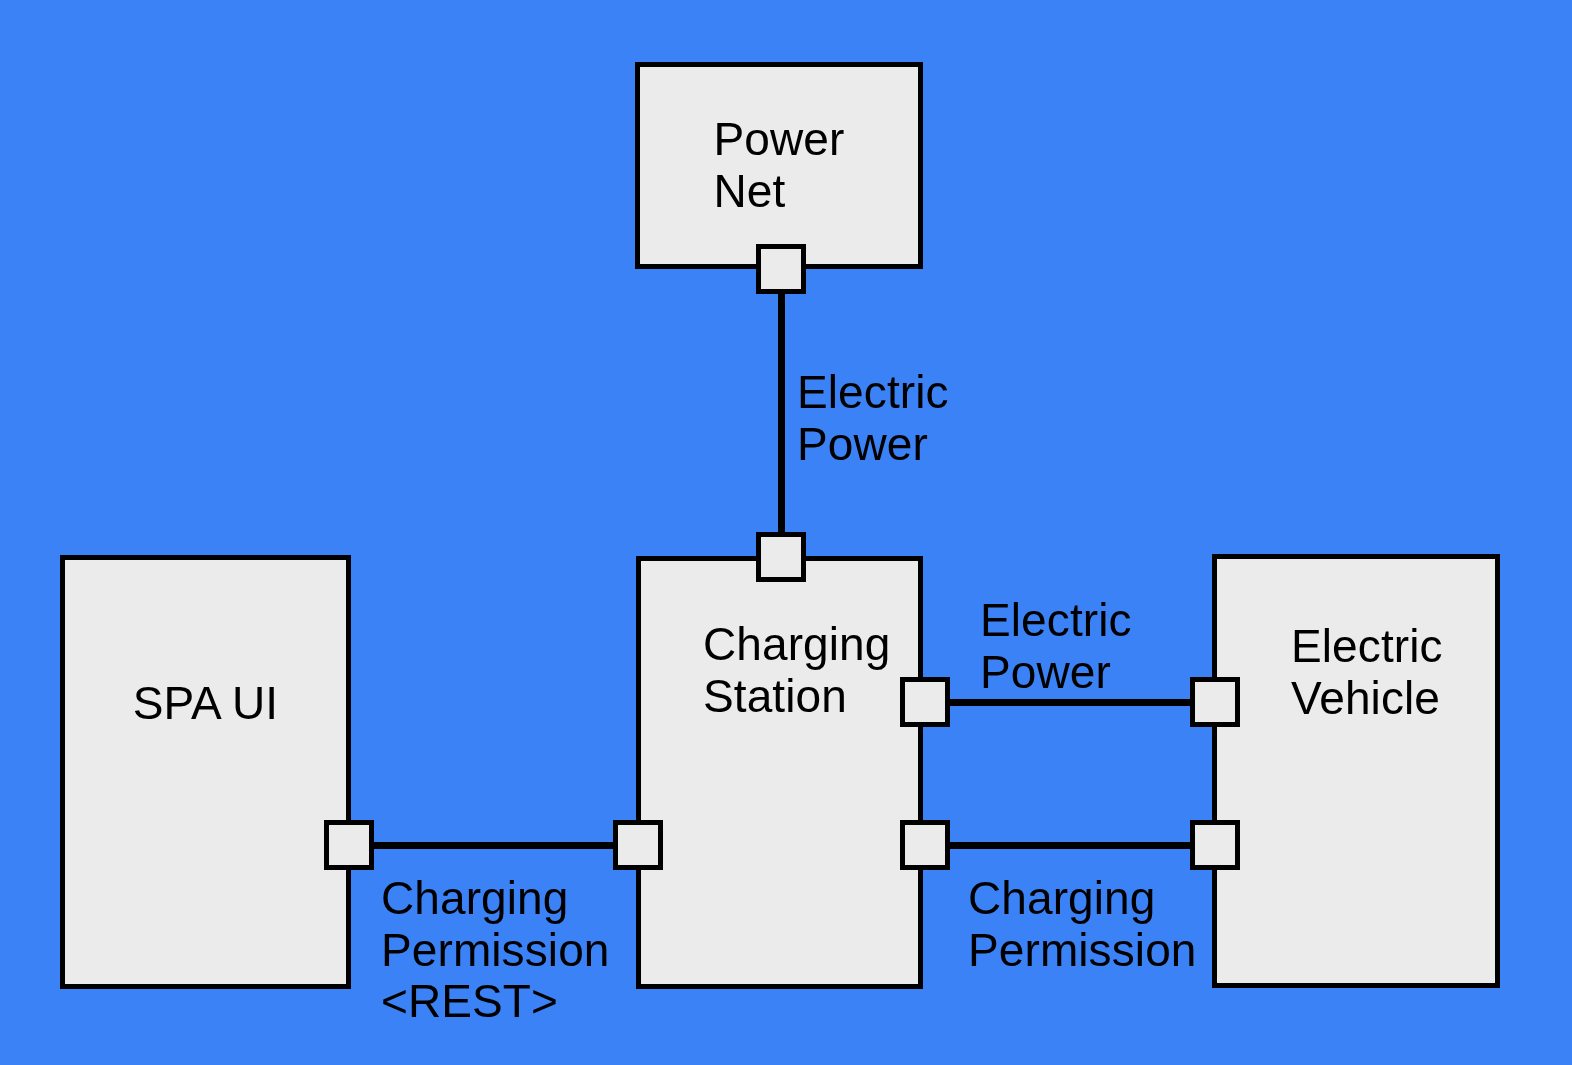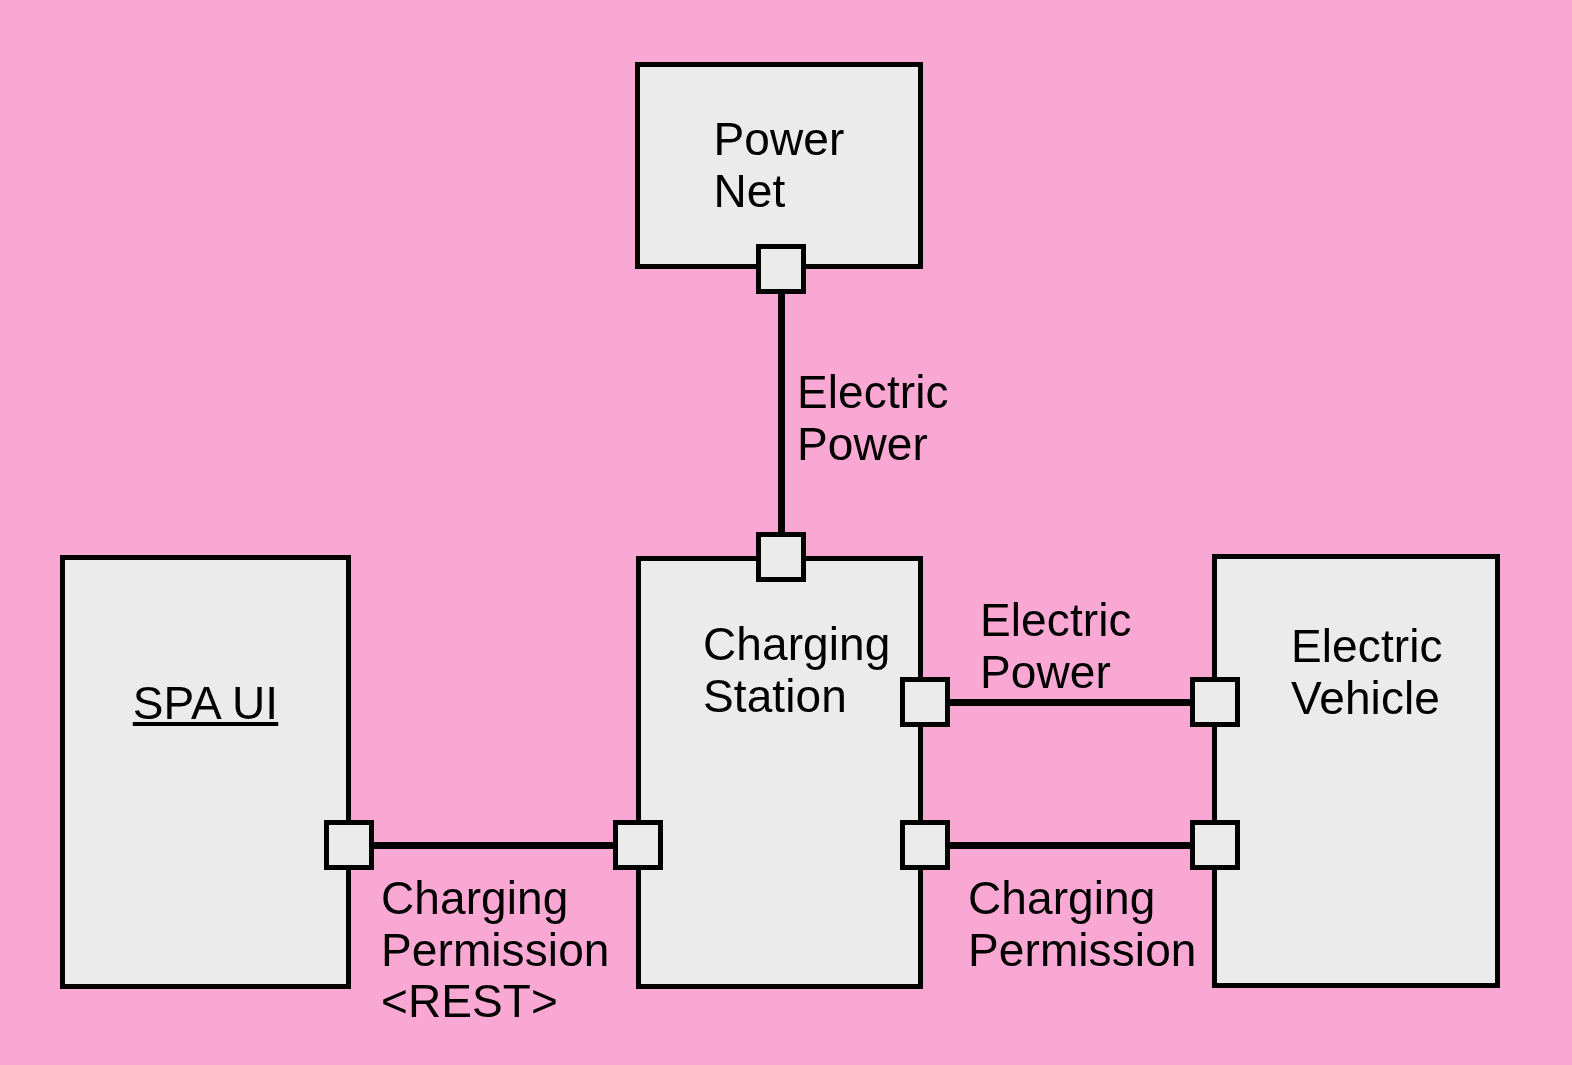--- a/index.html
+++ b/index.html
@@ -5,21 +5,21 @@
 <style>
   html, body {
     margin: 0;
     padding: 0;
     background: #ffffff;
   }
   #canvas {
     position: relative;
     width: 1572px;
     height: 1065px;
-    background: #f9a8d4;
+    background: #3b82f6;
     font-family: "Liberation Sans", sans-serif;
     overflow: hidden;
   }
   .block {
     position: absolute;
     box-sizing: border-box;
     background: #ebebeb;
     border: 5px solid #000000;
     display: flex;
     align-items: center;
@@ -65,21 +65,21 @@
 <body>
 
 <div id="canvas">
 
   <div class="block" style="left:635px; top:62px; width:288px; height:207px;">
     <div class="block-label">Power
 Net</div>
   </div>
 
   <div class="block" style="left:60px; top:555px; width:291px; height:434px;">
-    <div class="block-label" style="position:absolute; left:0; right:0; top:118px; text-align:center;text-decoration:underline;">SPA UI</div>
+    <div class="block-label" style="position:absolute; left:0; right:0; top:118px; text-align:center;">SPA UI</div>
   </div>
 
   <div class="block" style="left:636px; top:556px; width:287px; height:433px;">
     <div class="block-label" style="position:absolute; left:62px; top:58px;">Charging
 Station</div>
   </div>
 
   <div class="block" style="left:1212px; top:554px; width:288px; height:434px;">
     <div class="block-label" style="position:absolute; left:74px; top:62px;">Electric
 Vehicle</div>

